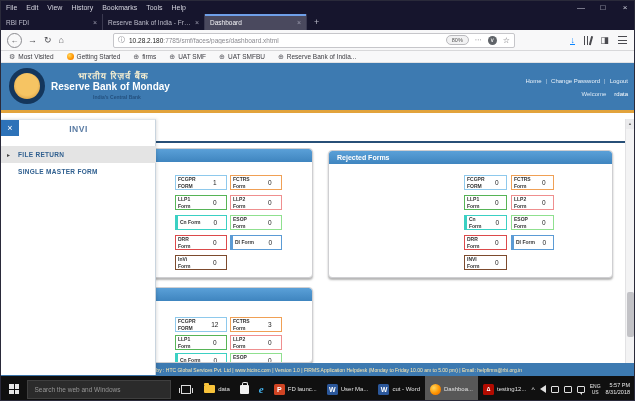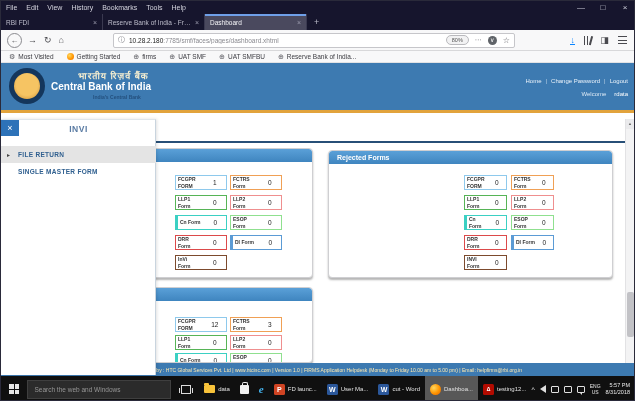--- a/index.html
+++ b/index.html
@@ -224,21 +224,21 @@
       </div>
       <div class="bm">
         <span class="bm-icon">⊕</span>
         <span class="bm-label">Reserve Bank of India...</span>
       </div>
     </div>
 
   <div id="site-header">
     <div id="rbi-logo"></div>
     <div id="hdr-hindi">भारतीय रिज़र्व बैंक</div>
-    <div id="hdr-eng">Central Bank of India</div>
+    <div id="hdr-eng">Reserve Bank of Monday</div>
     <div id="hdr-tag">India's Central Bank</div>
     <div id="hdr-links">
         <span class="hlink">Home</span>
         <span class="hsep">|</span>
         <span class="hlink">Change Password</span>
         <span class="hsep">|</span>
         <span class="hlink">Logout</span>
       </div>
     <div id="hdr-welcome">
       <span>Welcome</span>

